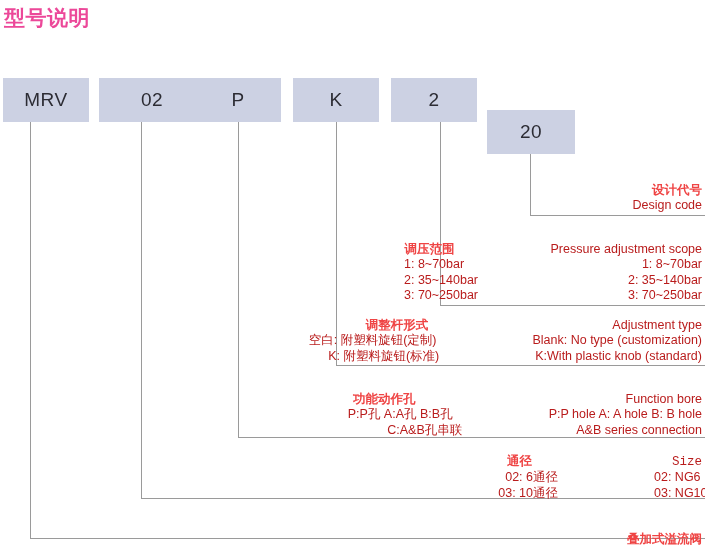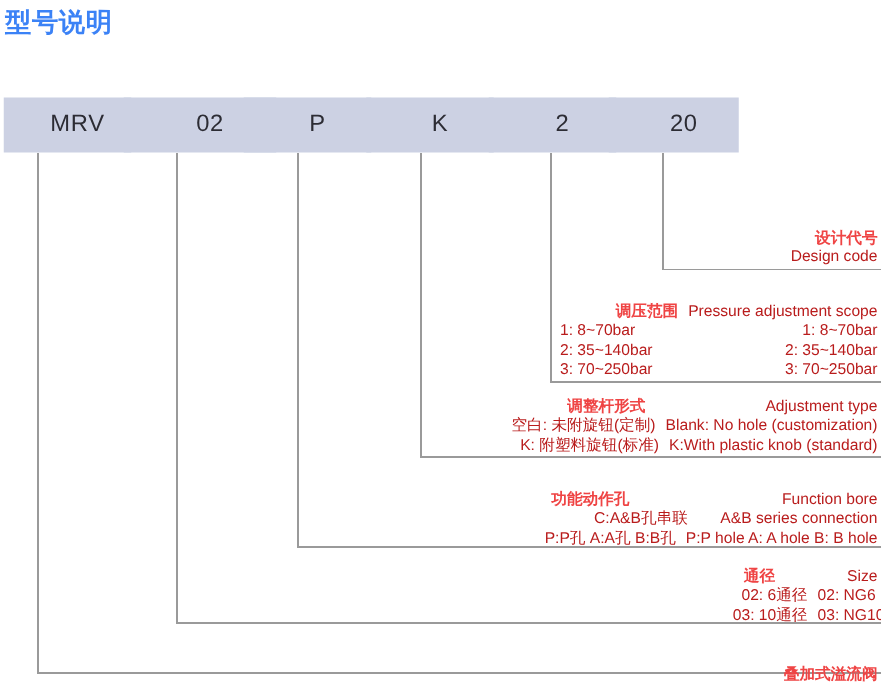--- a/index.html
+++ b/index.html
@@ -11,34 +11,33 @@
     position:relative;
     overflow:hidden;
   }
   #stage{position:absolute;left:0;top:0;width:705px;height:550px;}
 
   
   .title{
     position:absolute;left:4px;top:4px;
     font-size:21px;font-weight:bold;
     letter-spacing:.5px;
-    color:#3b82f6;
+    color:#ec4899;
     white-space:nowrap;
     text-align:center;
   }
 
   
   .code-row{position:absolute;left:0;top:78px;width:705px;height:44px;}
   .code-box{
     position:absolute;top:0;height:44px;
     background:#ccd1e3;
     display:flex;align-items:center;justify-content:center;
     font-size:19px;color:#2c2c34;
     letter-spacing:.5px;
-    padding-left:16px;
   }
 
   
   #leaders{position:absolute;left:0;top:0;width:705px;height:550px;}
 
   
   .desc{
     position:absolute;
     text-align:right;
     line-height:1.22;
@@ -48,21 +47,21 @@
     font-size:12.5px;
     font-weight:bold;
     color:#ef4444;
   }
   .desc .ln{
     font-size:12.5px;
     color:#b91c1c;
     font-weight:normal;
   }
   
-  .pair{display:flex;justify-content:flex-end;align-items:baseline;}
+  .pair{display:flex;justify-content:flex-end;align-items:baseline;gap:44px;}
   .gap-sm{width:8px;display:inline-block;}
 </style>
 </head>
 <body>
 
 <div id="stage">
 
   <div class="title">型号说明</div>
 
   <svg id="leaders" viewBox="0 0 705 550" width="705" height="550">
@@ -75,21 +74,21 @@
       <path d="M30.5  122 L30.5  538.5 L705 538.5"></path>
     </g>
   </svg>
 
   <div class="code-row">
     <div class="code-box" style="left:3px;width:86px;">MRV</div>
     <div class="code-box" style="left:99px;width:106px;">02</div>
     <div class="code-box" style="left:195px;width:86px;">P</div>
     <div class="code-box" style="left:293px;width:86px;">K</div>
     <div class="code-box" style="left:391px;width:86px;">2</div>
-    <div class="code-box" style="left:487px;width:88px;">20</div>
+    <div class="code-box" style="left:487px;width:88px;margin-top:32px;">20</div>
   </div>
 
   <div class="desc" style="right:3px;top:183px;">
     <div class="hdr">设计代号</div>
     <div class="ln">Design code</div>
   </div>
 
   <div class="desc" style="right:3px;top:242px;">
     <div class="pair">
       <span class="hdr">调压范围</span>
@@ -110,54 +109,54 @@
     </div>
   </div>
 
   <div class="desc" style="right:3px;top:318px;">
     <div class="pair">
       <span class="hdr">调整杆形式</span>
       <span style="width:96px;display:inline-block;"></span>
       <span class="ln">Adjustment type</span>
     </div>
     <div class="pair">
-      <span class="ln">空白: 未附旋钮(定制)</span>
+      <span class="ln">空白: 附塑料旋钮(定制)</span>
       <span class="gap-sm"></span>
-      <span class="ln">Blank: No hole (customization)</span>
+      <span class="ln">Blank: No type (customization)</span>
     </div>
     <div class="pair">
       <span class="ln">K: 附塑料旋钮(标准)</span>
       <span class="gap-sm"></span>
       <span class="ln">K:With plastic knob (standard)</span>
     </div>
   </div>
 
   <div class="desc" style="right:3px;top:392px;">
     <div class="pair">
       <span class="hdr">功能动作孔</span>
       <span style="width:122px;display:inline-block;"></span>
       <span class="ln">Function bore</span>
     </div>
     <div class="pair">
+      <span class="ln">P:P孔  A:A孔  B:B孔</span>
+      <span class="gap-sm"></span>
+      <span class="ln">P:P hole   A: A hole   B: B hole</span>
+    </div>
+    <div class="pair">
       <span class="ln">C:A&amp;B孔串联</span>
       <span style="width:26px;display:inline-block;"></span>
       <span class="ln">A&amp;B series connection</span>
-    </div>
-    <div class="pair">
-      <span class="ln">P:P孔  A:A孔  B:B孔</span>
-      <span class="gap-sm"></span>
-      <span class="ln">P:P hole   A: A hole   B: B hole</span>
     </div>
   </div>
 
   <div class="desc" style="right:3px;top:454px;">
     <div class="pair">
       <span class="hdr">通径</span>
       <span style="width:34px;display:inline-block;"></span>
-      <span class="ln" style="width:48px;text-align:right;">Size</span>
+      <span class="ln" style="width:48px;text-align:right;font-family:Liberation Mono, monospace;">Size</span>
     </div>
     <div class="pair">
       <span class="ln">02: 6通径</span>
       <span class="gap-sm"></span>
       <span class="ln" style="width:48px;text-align:left;">02: NG6</span>
     </div>
     <div class="pair">
       <span class="ln">03: 10通径</span>
       <span class="gap-sm"></span>
       <span class="ln" style="width:48px;text-align:right;">03: NG10</span>

